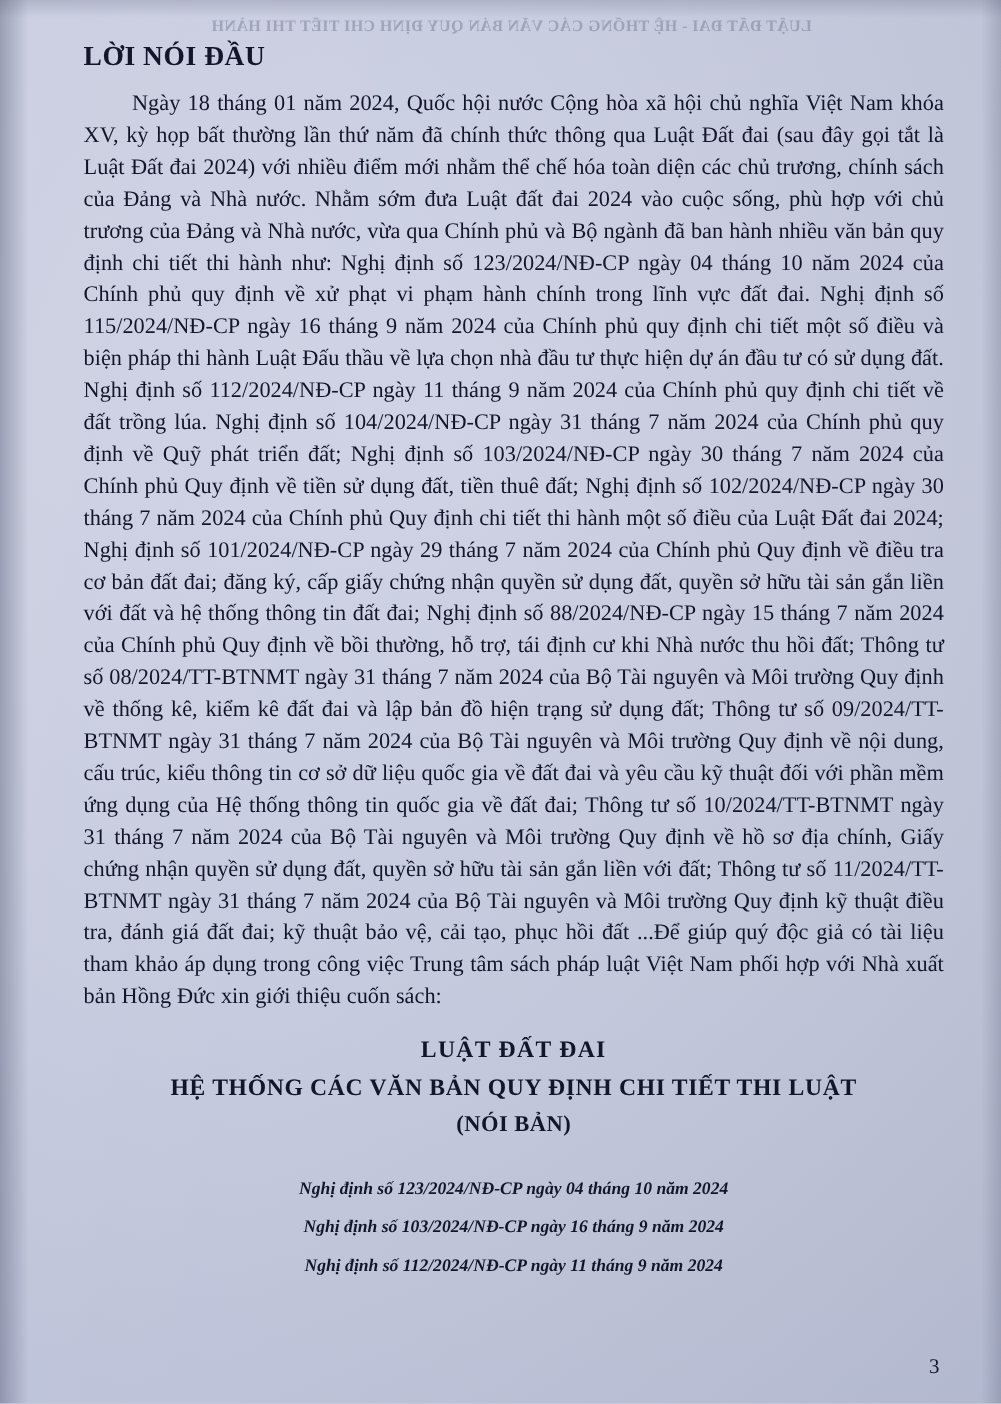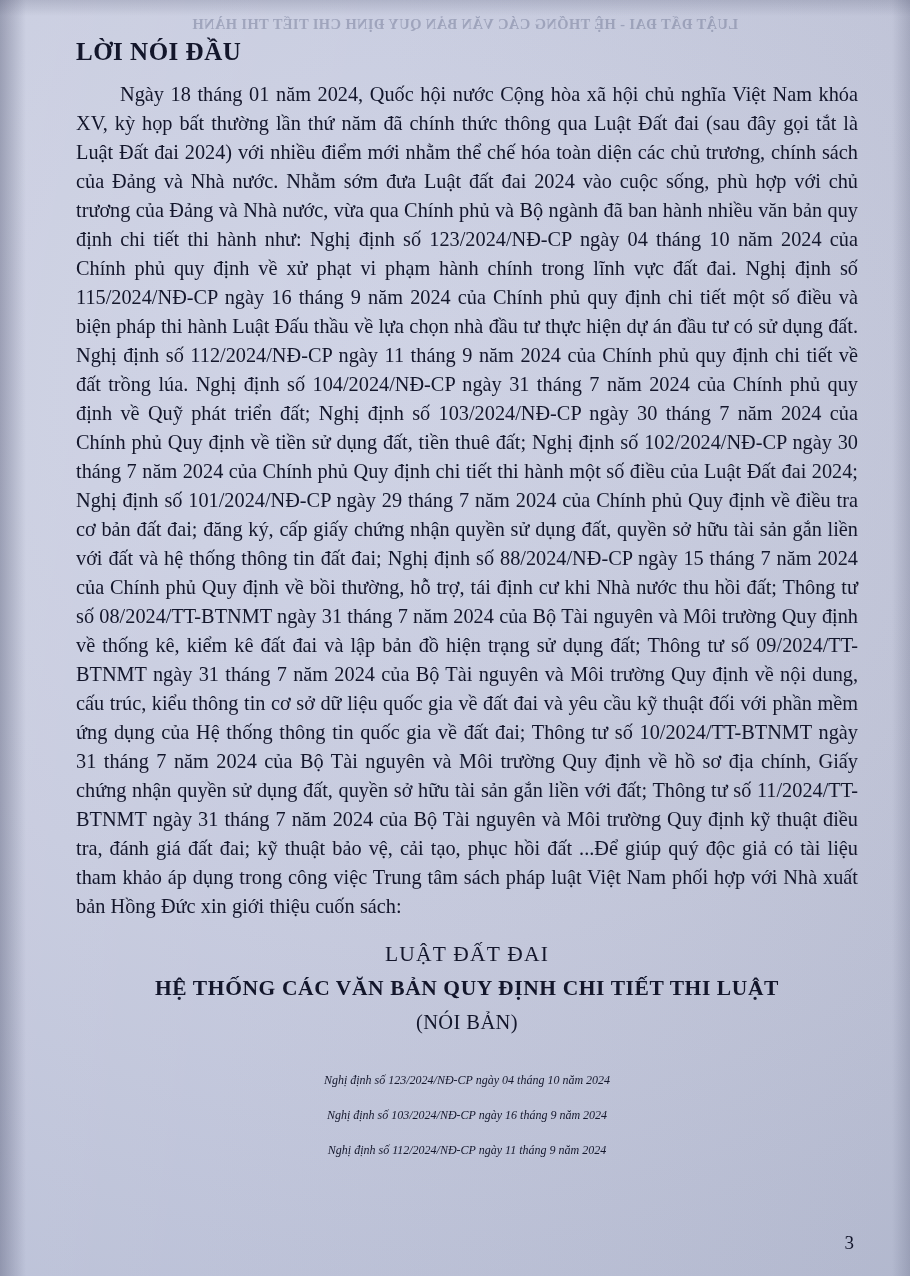--- a/index.html
+++ b/index.html
@@ -86,44 +86,44 @@
     text-indent: 44px;
     word-spacing: 0.2px;
   }
 
   .heading-block {
     margin-top: 16px;
     text-align: center;
   }
   .h-line1 {
     font-size: 21.5px;
-    font-weight: normal;
+    font-weight: bold;
     letter-spacing: 1.2px;
     line-height: 34px;
   }
   .h-line2 {
     font-size: 21.5px;
     font-weight: bold;
     letter-spacing: 0.6px;
     line-height: 34px;
   }
   .h-line3 {
     font-size: 20.5px;
-    font-weight: normal;
+    font-weight: bold;
     letter-spacing: 0.4px;
     line-height: 34px;
   }
 
   .decree-list {
     margin-top: 24px;
     text-align: center;
   }
   .decree-item {
-    font-size: 12px;
-    font-weight: normal;
+    font-size: 16px;
+    font-weight: bold;
     font-style: italic;
     line-height: 35px;
     white-space: nowrap;
   }
 
   .folio {
     position: absolute;
     right: 56px;
     bottom: 22px;
     font-size: 19px;

